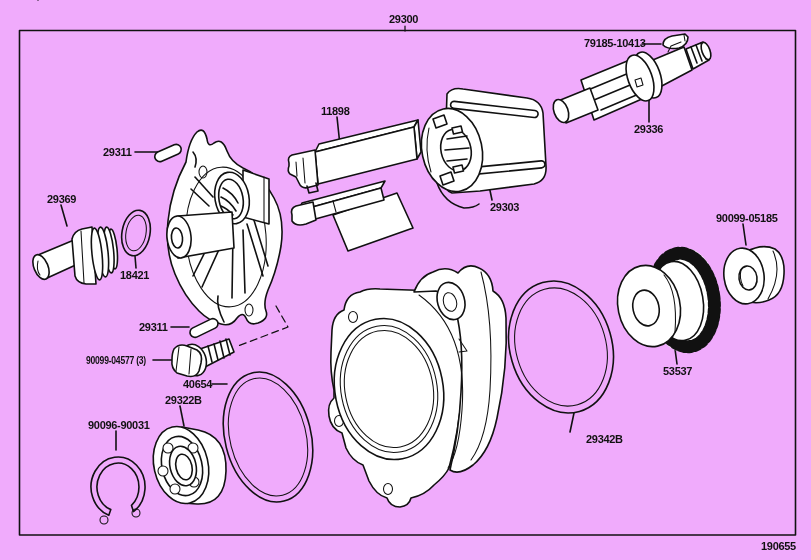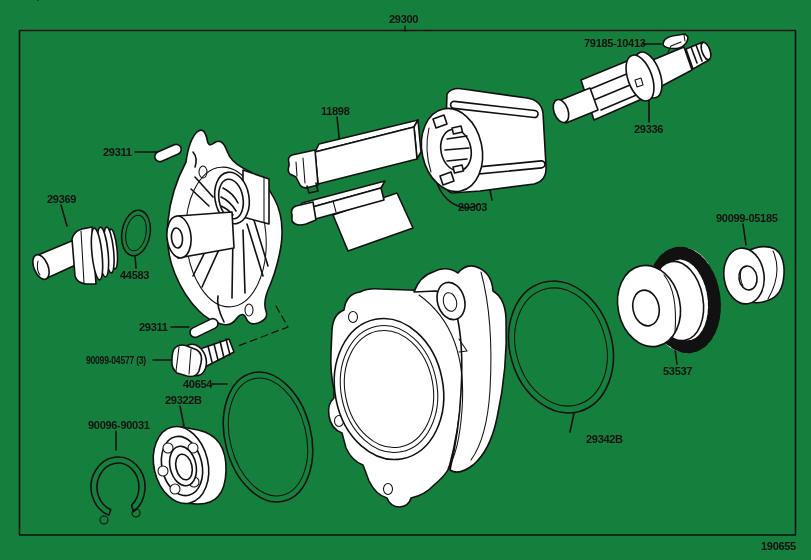--- a/index.html
+++ b/index.html
@@ -1,17 +1,17 @@
 <!DOCTYPE html>
 <html><head>
 <meta charset="utf-8">
 <style>
   html,body{margin:0;padding:0;background:#fff;}
   .stage{
-    position:relative;width:811px;height:560px;background:#15803d;overflow:hidden;
+    position:relative;width:811px;height:560px;background:#f0abfc;overflow:hidden;
     font-family:"Liberation Sans",sans-serif;
   }
   .stage svg{position:absolute;left:0;top:0;}
   svg *{stroke:#111;stroke-width:1.6;fill:none;stroke-linecap:round;stroke-linejoin:round;}
   svg .f{fill:#fff;}
   svg .thin{stroke-width:1.05;}
   svg .leader{stroke-width:1.25;}
   svg .dash{stroke-width:1.25;stroke-dasharray:7 4.5;}
   svg .teeth{stroke-width:13;stroke-dasharray:3.5 3.2;}
   svg .noline{stroke:none;}
@@ -258,22 +258,22 @@
     </g>
 
   </svg>
 
   <div class="lbl" style="left:389px;top:13px">29300</div>
   <div class="lbl" style="left:584px;top:37px">79185-10413</div>
   <div class="lbl" style="left:634px;top:123px">29336</div>
   <div class="lbl" style="left:321px;top:105px">11898</div>
   <div class="lbl" style="left:103px;top:146px">29311</div>
   <div class="lbl" style="left:47px;top:193px">29369</div>
-  <div class="lbl" style="left:120px;top:269px">44583</div>
-  <div class="lbl" style="left:458px;top:201px">29303</div>
+  <div class="lbl" style="left:120px;top:269px">18421</div>
+  <div class="lbl" style="left:490px;top:201px">29303</div>
   <div class="lbl" style="left:139px;top:321px">29311</div>
   <div class="lbl cond" style="left:86px;top:354px">90099-04577 (3)</div>
   <div class="lbl" style="left:183px;top:378px">40654</div>
   <div class="lbl" style="left:165px;top:394px">29322B</div>
   <div class="lbl" style="left:88px;top:419px">90096-90031</div>
   <div class="lbl" style="left:586px;top:433px">29342B</div>
   <div class="lbl" style="left:663px;top:365px">53537</div>
   <div class="lbl" style="left:716px;top:212px">90099-05185</div>
   <div class="lbl" style="left:761px;top:540px">190655</div>
 

